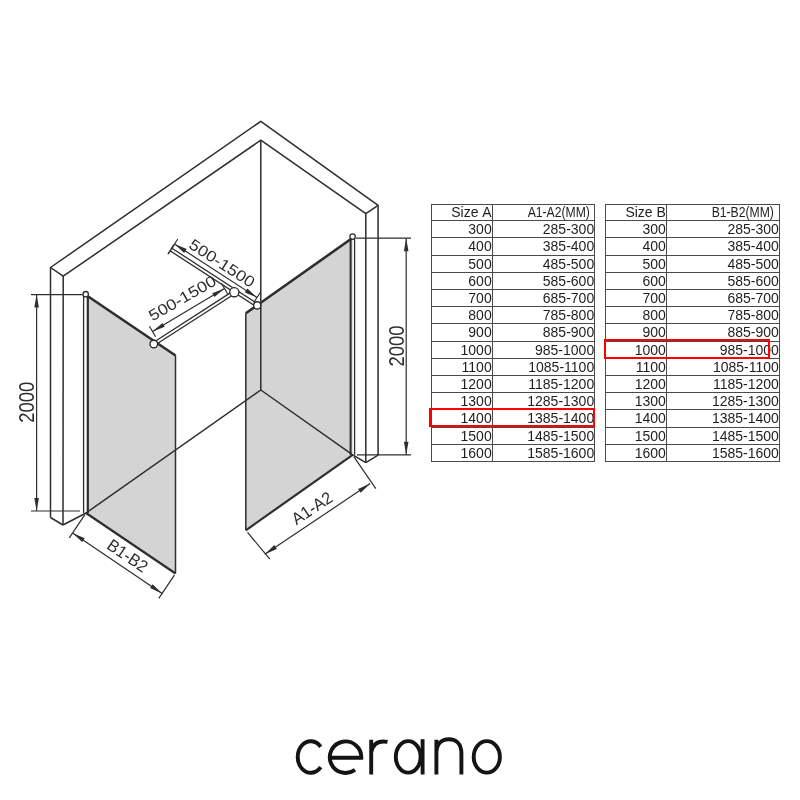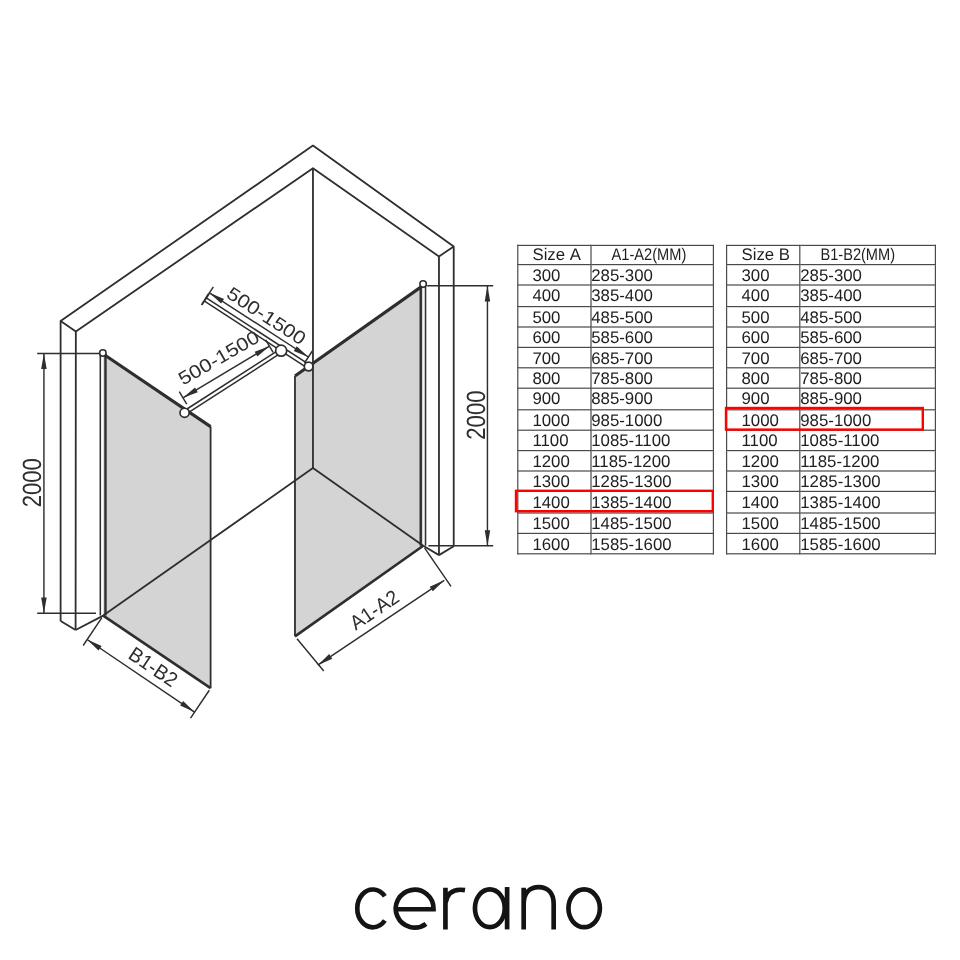--- a/index.html
+++ b/index.html
@@ -1,19 +1,19 @@
 <!DOCTYPE html>
 <html><head><meta charset="utf-8">
 <style>
 html,body{margin:0;padding:0;background:#fff;width:800px;height:800px;overflow:hidden;}
 #page{position:relative;width:800px;height:800px;font-family:"Liberation Sans",sans-serif;}
 svg{position:absolute;left:0;top:0;}
 table{position:absolute;border-collapse:collapse;table-layout:fixed;
  font-family:"Liberation Sans",sans-serif;font-size:14px;color:#1e1e1e;}
-td{border:1.3px solid #4a4a4a;text-align:left;padding:0;height:16.05px;line-height:16.2px;white-space:nowrap;}
+td{border:1.3px solid #4a4a4a;text-align:right;padding:0;height:16.05px;line-height:16.2px;white-space:nowrap;}
 tr.h td{height:15.4px;line-height:15.6px;}
 .h2{display:inline-block;transform:scaleX(0.87);transform-origin:center;margin-left:12px;}
 #tA{left:430.7px;top:203.5px;width:164.5px;}
 #tB{left:604.9px;top:203.5px;width:175px;padding-left:32px;}
 #tA td:first-child,#tB td:first-child{width:48px;padding-left:12px;}
 .red{position:absolute;border:2px solid #fe0000;background:transparent;z-index:5;box-sizing:border-box;}
 #redA{left:429.4px;top:408px;width:166px;height:19.4px;}
 #redB{left:603.6px;top:339.3px;width:166px;height:19.5px;}
 </style></head>
 <body>

